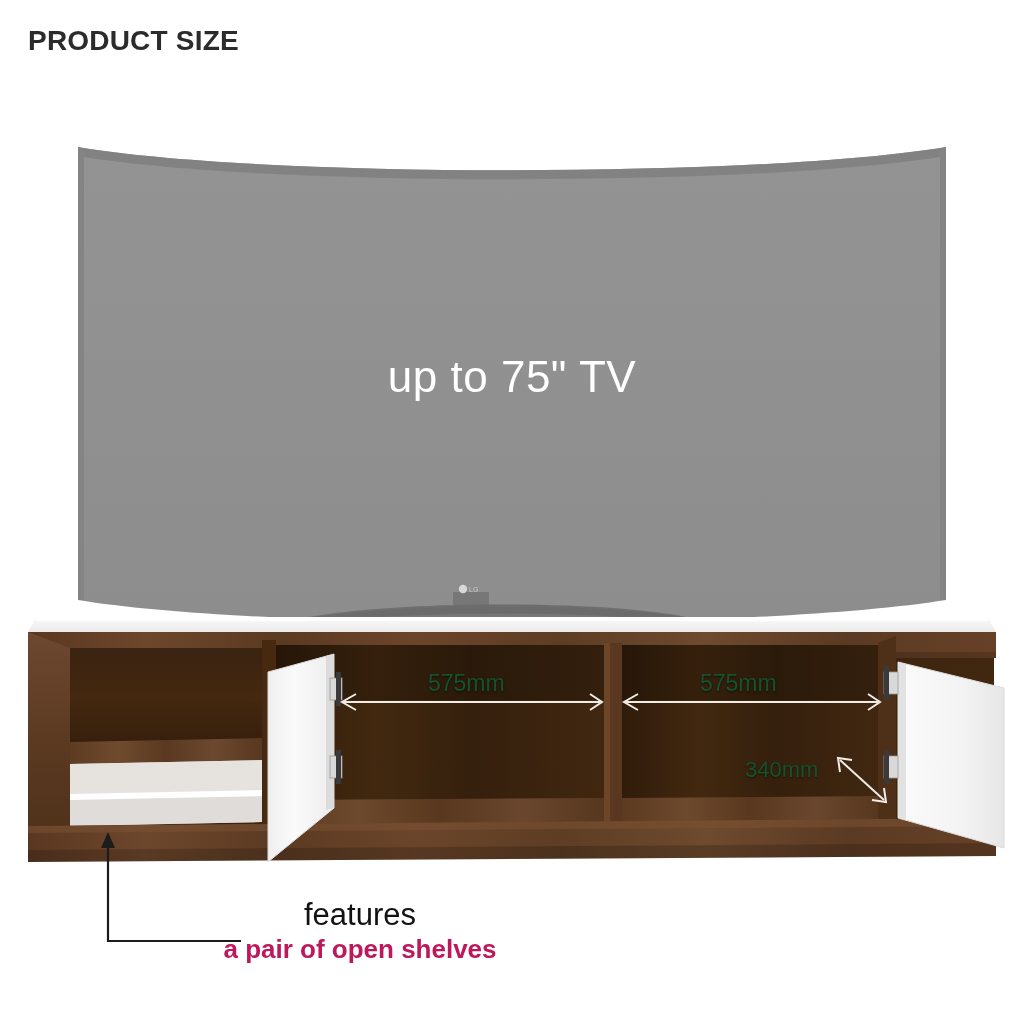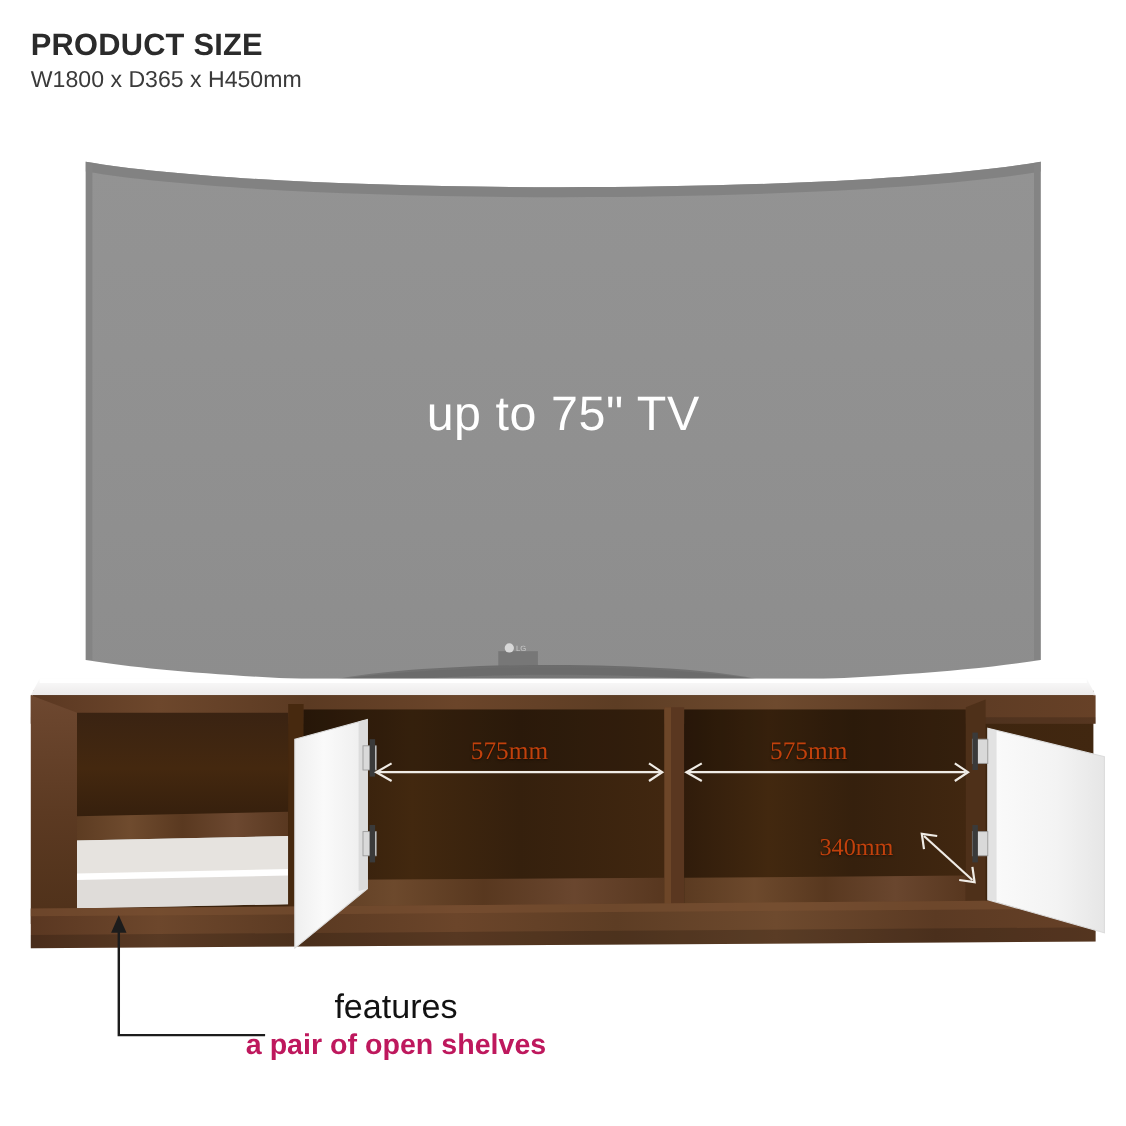--- a/index.html
+++ b/index.html
@@ -38,26 +38,25 @@
     letter-spacing: 0.5px;
     text-shadow: 0 0 1px rgba(0,0,0,0.05);
   }
 
   
   #cabinet-wrap { position: absolute; left: 0; top: 0; width: 1024px; height: 1024px; }
 
   
   .dim-label {
     position: absolute;
-    color: #c2410c;
+    color: #14532d;
     font-size: 23px;
     font-weight: normal;
     white-space: nowrap;
     text-shadow: 0 1px 2px rgba(0,0,0,0.55);
-    font-family: Liberation Serif, serif;
   }
   #dim-left  { left: 428px; top: 670px; }
   #dim-right { left: 700px; top: 670px; }
   #dim-depth { left: 745px; top: 757px; font-size: 22px; text-align: right; }
 
   
   #caption {
     position: absolute;
     left: 150px; top: 898px;
     width: 420px;
@@ -72,21 +71,20 @@
     line-height: 1.12; margin: 2px 0 0 0;
   }
 </style>
 </head>
 <body>
 
 <div id="stage">
 
   <div id="header">
     <div id="title">PRODUCT SIZE</div>
-    <div id="subtitle">W1800 x D365 x H450mm</div>
   </div>
 
   <div id="tv-wrap">
     <svg width="1024" height="1024" viewBox="0 0 1024 1024">
       <defs>
         <linearGradient id="screenGrad" x1="0" y1="0" x2="0" y2="1">
           <stop offset="0%" stop-color="#939393"></stop>
           <stop offset="55%" stop-color="#909090"></stop>
           <stop offset="100%" stop-color="#8d8d8d"></stop>
         </linearGradient>

